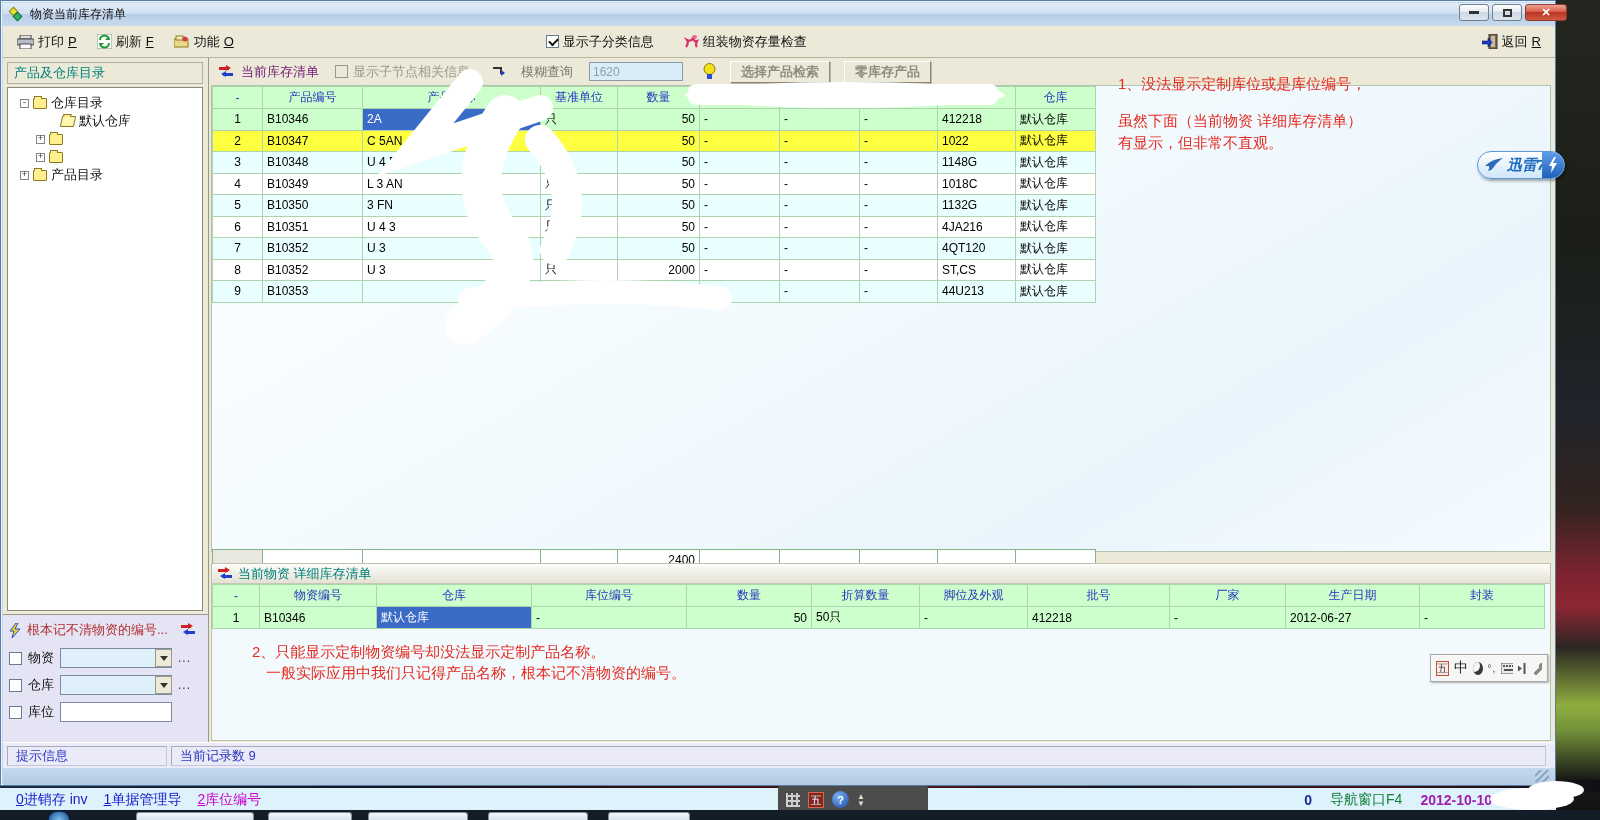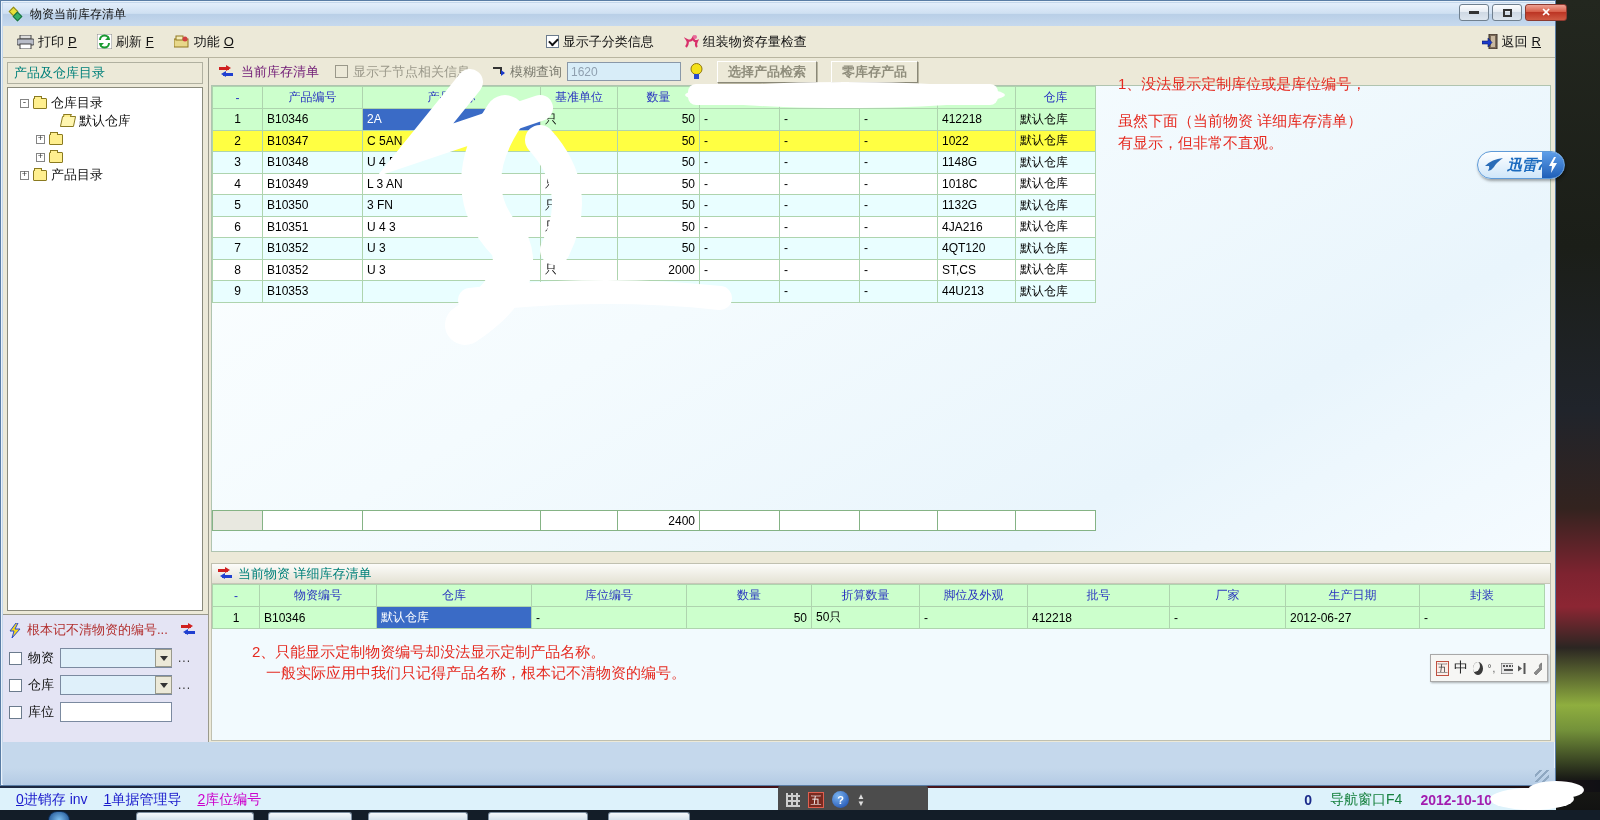--- a/index.html
+++ b/index.html
@@ -72,40 +72,40 @@
   .txtin { width:112px; height:20px; background:#fff; border:1px solid #7b8aa0; }
   .more { color:#333; font-size:12px; letter-spacing:1px; }
 
   
   #main { left:208px; top:57px; width:1346px; height:684px; background:#ece9d8; }
 
   
   #subbar { position:absolute; left:0; top:0; width:1346px; height:27px; display:flex; align-items:center; font-size:13px; }
   #sub-title { color:#701a75; margin-left:8px; }
   #sub-chk { margin-left:16px; display:flex; gap:5px; align-items:center; color:#9a988a; }
-  #fuzzy-wrap { margin-left:22px; display:flex; gap:5px; align-items:center; color:#7a7a6e; }
-  #fuzzy-input { width:114px; height:19px; background:#d8edf8; border:1px solid #8a98a8; color:#8fa0b0; font-size:12px; padding:0 3px; }
+  #fuzzy-wrap { margin-left:22px; display:flex; gap:16px; align-items:center; color:#7a7a6e; }
+  #fuzzy-input { width:94px; height:19px; background:#d8edf8; border:1px solid #8a98a8; color:#8fa0b0; font-size:12px; padding:0 3px; }
   .dbtn { height:22px; border:1px solid #fff; border-right-color:#8a8878; border-bottom-color:#8a8878; background:#ece9d8;
     color:#8f8d7c; font-size:13px; padding:0 10px; margin-left:14px; box-shadow:1px 1px 0 #b8b5a0;font-weight:bold; }
 
   
   #grid-area { position:absolute; left:2px; top:27px; width:1340px; height:467px;
     background:linear-gradient(150deg,#fdffff 0%,#f4fbfe 40%,#e9f5fc 75%,#f5fbff 100%); border:1px solid #b0c4b0; }
   table { border-collapse:collapse; table-layout:fixed; }
   #maintable { width:883px; }
   #maintable td { border:1px solid #aed4ae; height:21.5px; font-size:12px; padding:0 4px; white-space:nowrap; overflow:hidden; color:#000; }
   #maintable tr.hdr td { background:#ccffcc; color:#2a35c0; text-align:center; height:22px; }
   td.num { color:#2a35c0; text-align:center; }
   td.qty { text-align:right; }
   tr.row-green td { background:#ccffcc; }
   tr.row-yellow td { background:#ffff42; }
   tr.row-cyan td { background:#e9feff; }
   tr.row-white td { background:#ffffff; }
   td.sel { background:#3a6bc6 !important; color:#fff !important; }
-  #sumtable { position:absolute; left:0px; top:424px; width:883px; }
+  #sumtable { position:absolute; left:0px; top:463px; width:883px; }
   #sumtable td { border:1px solid #85b385; background:#fff; height:20px; font-size:12px; padding:0 4px; }
   #sumtable td.first { background:#e8e8e0; }
   #sumtable td.qty { text-align:right; color:#000; }
 
   
   #detail { position:absolute; left:2px; top:505px; width:1340px; height:178px; background:#f2fafe; border:1px solid #c0c0b0; }
   #detail-title { height:20px; background:linear-gradient(180deg,#fcfcfa,#e4e2d4); border-bottom:1px solid #c8c6b8;
     display:flex; align-items:center; gap:6px; padding-left:6px; color:#00807a; font-size:13px; }
   #dettable { width:1332px; }
   #dettable td { border:1px solid #aed4ae; height:22px; font-size:12px; padding:0 4px; white-space:nowrap; overflow:hidden; }
@@ -559,20 +559,24 @@
           <td>412218</td>
           <td>-</td>
           <td>2012-06-27</td>
           <td>-</td>
         </tr>
       </tbody>
         </table>
     </div>
   </div>
 
+  <div id="statusbar" class="abs">
+    <div class="sb-cell" id="sb-left">提示信息</div>
+    <div class="sb-cell" id="sb-right">当前记录数 9</div>
+  </div>
   <div id="win-bottom" class="abs">
     <div id="grip"></div>
   </div>
 </div>
 
 <div class="rednote abs" style="left:1118px; top:75px">1、没法显示定制库位或是库位编号，</div>
 <div class="rednote abs" style="left:1118px; top:112px">虽然下面（当前物资 详细库存清单）</div>
 <div class="rednote abs" style="left:1118px; top:134px">有显示，但非常不直观。</div>
 <div class="rednote abs" style="left:252px; top:643px">2、只能显示定制物资编号却没法显示定制产品名称。</div>
 <div class="rednote abs" style="left:266px; top:664px">一般实际应用中我们只记得产品名称，根本记不清物资的编号。</div>

